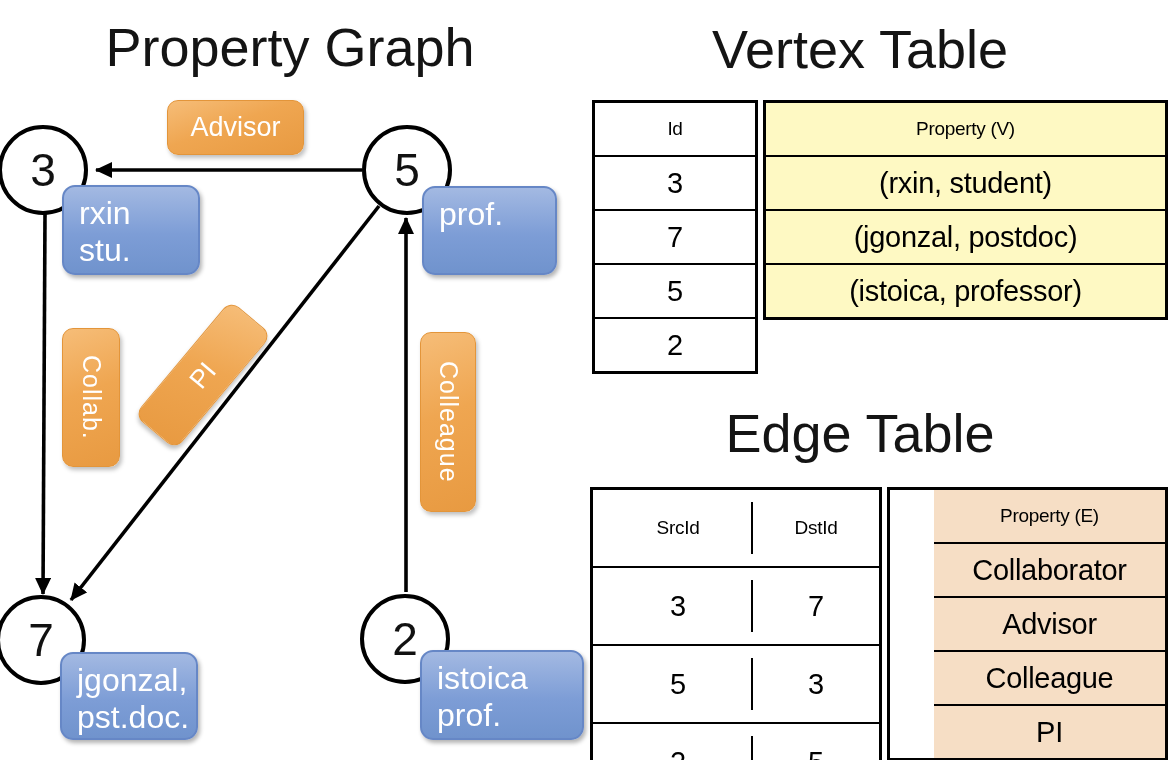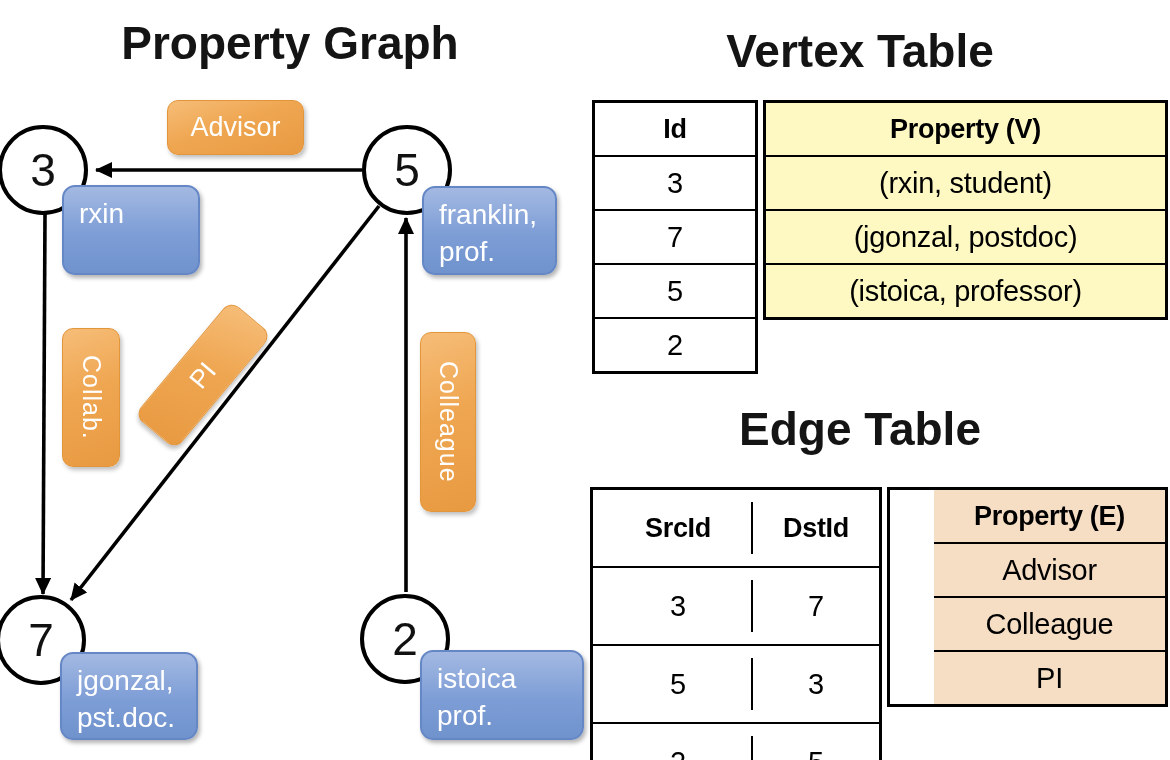--- a/index.html
+++ b/index.html
@@ -1,21 +1,21 @@
 <!DOCTYPE html>
 <html><head>
 <meta charset="utf-8">
 <style>
   html,body{margin:0;padding:0;background:#ffffff;}
   #canvas{
     position:relative;width:1170px;height:760px;overflow:hidden;
     background:#ffffff;font-family:"Liberation Sans",sans-serif;color:#000;
   }
   .title{
-    position:absolute;text-align:center;font-size:46px;font-weight:700;
+    position:absolute;text-align:center;font-size:54px;font-weight:400;
     color:#141414;letter-spacing:0px;white-space:nowrap;
   }
   
   .node{
     position:absolute;width:90px;height:90px;border-radius:50%;
     background:#ffffff;border:4px solid #000;box-sizing:border-box;
     display:flex;align-items:center;justify-content:center;
     font-size:46px;font-weight:400;color:#111;
   }
   
@@ -28,51 +28,51 @@
     color:#fff;font-size:27px;
   }
   .elabel .vtext{writing-mode:vertical-rl;text-orientation:mixed;letter-spacing:1px;}
   .pi-inner{transform:rotate(-90deg);}
   
   .nlabel{
     position:absolute;border-radius:13px;box-sizing:border-box;
     background:linear-gradient(180deg,#a3b9e2 0%,#7d9dd6 55%,#7093cd 100%);
     border:2px solid #6687c6;
     box-shadow:2px 3px 4px rgba(0,0,0,0.3);
-    color:#fff;font-size:28px;line-height:37px;
+    color:#fff;font-size:32px;line-height:37px;
     padding:8px 8px 0 15px;
   }
   
   .sub-table{
     position:absolute;border:3px solid #000;box-sizing:border-box;background:#fff;
   }
   .t-row{
     height:52px;border-top:2px solid #000;
     display:flex;align-items:center;justify-content:center;
     font-size:29px;letter-spacing:-0.3px;
   }
   .t-row.first{border-top:none;}
-  .t-row.head{font-weight:bold;font-size:27px;}
+  .t-row.head{font-weight:normal;font-size:19px;}
   .fill-v .t-row{background:#fef9c3;}
   .fill-e .t-row{background:#f6dec5;}
   .two-col .t-row{padding:12px;gap:12px;}
   .cell-l,.cell-r{
     height:100%;display:flex;align-items:center;justify-content:center;box-sizing:border-box;
   }
   .cell-l{width:148px;border-right:2px solid #000;}
   .cell-r{flex:1;}
   svg{position:absolute;left:0;top:0;}
 </style>
 </head>
 <body>
 
 <div id="canvas">
 
   <div class="title" style="left:20px;top:16px;width:540px;">Property Graph</div>
-  <div class="title" style="left:585px;top:24px;width:550px;text-align:center;">Vertex Table</div>
+  <div class="title" style="left:585px;top:18px;width:550px;text-align:center;">Vertex Table</div>
   <div class="title" style="left:585px;top:402px;width:550px;">Edge Table</div>
 
   <svg width="585" height="760" viewBox="0 0 585 760">
     <defs>
       <marker id="arrow" markerUnits="userSpaceOnUse" markerWidth="20" markerHeight="18" refX="16" refY="8" orient="auto">
         <path d="M0,0 L17,8 L0,16 Z" fill="#000"></path>
       </marker>
     </defs>
     <line x1="362" y1="170" x2="96" y2="170" stroke="#000" stroke-width="3.6" marker-end="url(#arrow)"></line>
     <line x1="45" y1="214" x2="43" y2="594" stroke="#000" stroke-width="3.6" marker-end="url(#arrow)"></line>
@@ -101,23 +101,23 @@
   </div>
   <div class="elabel" style="left:176px;top:300px;width:52px;height:148px;transform:rotate(40deg);font-size:26px;">
     <span class="pi-inner">PI</span>
   </div>
   <div class="elabel" style="left:420px;top:332px;width:54px;height:178px;font-size:25px;">
     <span class="vtext">Colleague</span>
   </div>
 
   <div class="nlabel" style="left:62px;top:185px;width:138px;height:90px;">
     <div>rxin</div>
+    <div>stu.</div>
   </div>
   <div class="nlabel" style="left:422px;top:186px;width:135px;height:89px;">
-    <div>franklin,</div>
     <div>prof.</div>
   </div>
   <div class="nlabel" style="left:60px;top:652px;width:138px;height:88px;">
     <div>jgonzal,</div>
     <div>pst.doc.</div>
   </div>
   <div class="nlabel" style="left:420px;top:650px;width:164px;height:90px;">
     <div>istoica</div>
     <div>prof.</div>
   </div>
@@ -153,18 +153,19 @@
       <div class="cell-l">2</div>
       <div class="cell-r">5</div>
     </div>
     <div class="t-row">
       <div class="cell-l">5</div>
       <div class="cell-r">7</div>
     </div>
   </div>
   <div class="sub-table fill-e" style="left:887px;top:487px;width:281px;padding-left:44px;">
     <div class="t-row head first">Property (E)</div>
+    <div class="t-row">Collaborator</div>
     <div class="t-row">Advisor</div>
     <div class="t-row">Colleague</div>
     <div class="t-row">PI</div>
   </div>
 
 </div>
 
 </body></html>

